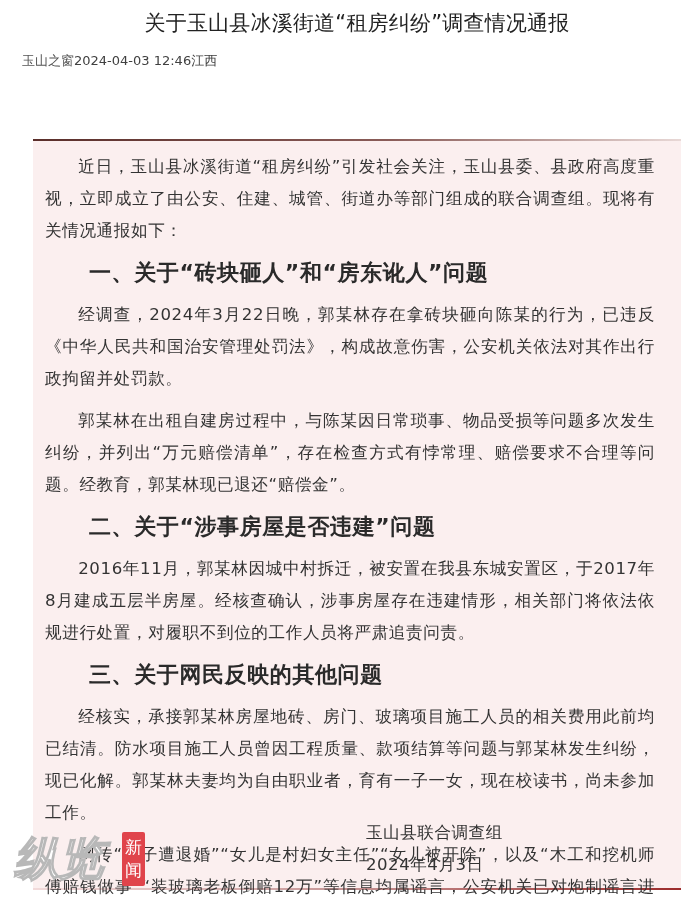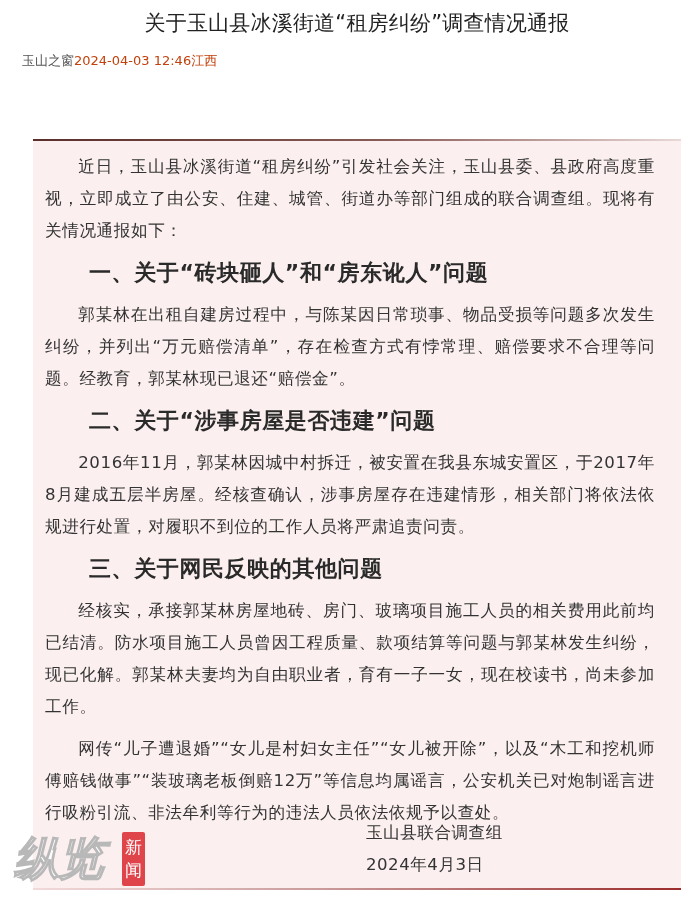--- a/index.html
+++ b/index.html
@@ -11,21 +11,21 @@
   .title {
     position: absolute; left: 22px; top: 8px; width: 670px;
     font-size: 21px; line-height: 30px; color: #222; font-weight: normal;
     letter-spacing: 0.2px; margin: 0; text-align: center;
   }
   .meta {
     position: absolute; left: 22px; top: 52px; font-size: 13px; line-height: 18px;
     display: flex; 
   }
   .meta .source { color: #555; }
-  .meta .date, .meta .region { color: #c2410c; }
+  .meta .date, .meta .region { color: #404040; }
 
   .panel {
     position: absolute; left: 33px; top: 140px; width: 648px; height: 749px;
     background: #fbefef;
     box-sizing: border-box;
   }
   .rule-top {
     position: absolute; left: 33px; top: 139px; width: 648px; height: 2px;
     background: linear-gradient(to right, #5a2e2a 0%, #8a5c58 55%, #e8d8d6 100%);
   }
@@ -76,20 +76,21 @@
 </div>
 
 <div class="panel"></div>
 <div class="rule-top"></div>
 <div class="rule-bottom"></div>
 
 <div class="content">
   <p>近日，玉山县冰溪街道“租房纠纷”引发社会关注，玉山县委、县政府高度重视，立即成立了由公安、住建、城管、街道办等部门组成的联合调查组。现将有关情况通报如下：</p>
 
   <h3>一、关于“砖块砸人”和“房东讹人”问题</h3>
+  <p>经调查，2024年3月22日晚，郭某林存在拿砖块砸向陈某的行为，已违反《中华人民共和国治安管理处罚法》，构成故意伤害，公安机关依法对其作出行政拘留并处罚款。</p>
   <p>郭某林在出租自建房过程中，与陈某因日常琐事、物品受损等问题多次发生纠纷，并列出“万元赔偿清单”，存在检查方式有悖常理、赔偿要求不合理等问题。经教育，郭某林现已退还“赔偿金”。</p>
 
   <h3>二、关于“涉事房屋是否违建”问题</h3>
   <p>2016年11月，郭某林因城中村拆迁，被安置在我县东城安置区，于2017年8月建成五层半房屋。经核查确认，涉事房屋存在违建情形，相关部门将依法依规进行处置，对履职不到位的工作人员将严肃追责问责。</p>
 
   <h3>三、关于网民反映的其他问题</h3>
   <p>经核实，承接郭某林房屋地砖、房门、玻璃项目施工人员的相关费用此前均已结清。防水项目施工人员曾因工程质量、款项结算等问题与郭某林发生纠纷，现已化解。郭某林夫妻均为自由职业者，育有一子一女，现在校读书，尚未参加工作。</p>
   <p>网传“儿子遭退婚”“女儿是村妇女主任”“女儿被开除”，以及“木工和挖机师傅赔钱做事”“装玻璃老板倒赔12万”等信息均属谣言，公安机关已对炮制谣言进行吸粉引流、非法牟利等行为的违法人员依法依规予以查处。</p>
 
 </div>

